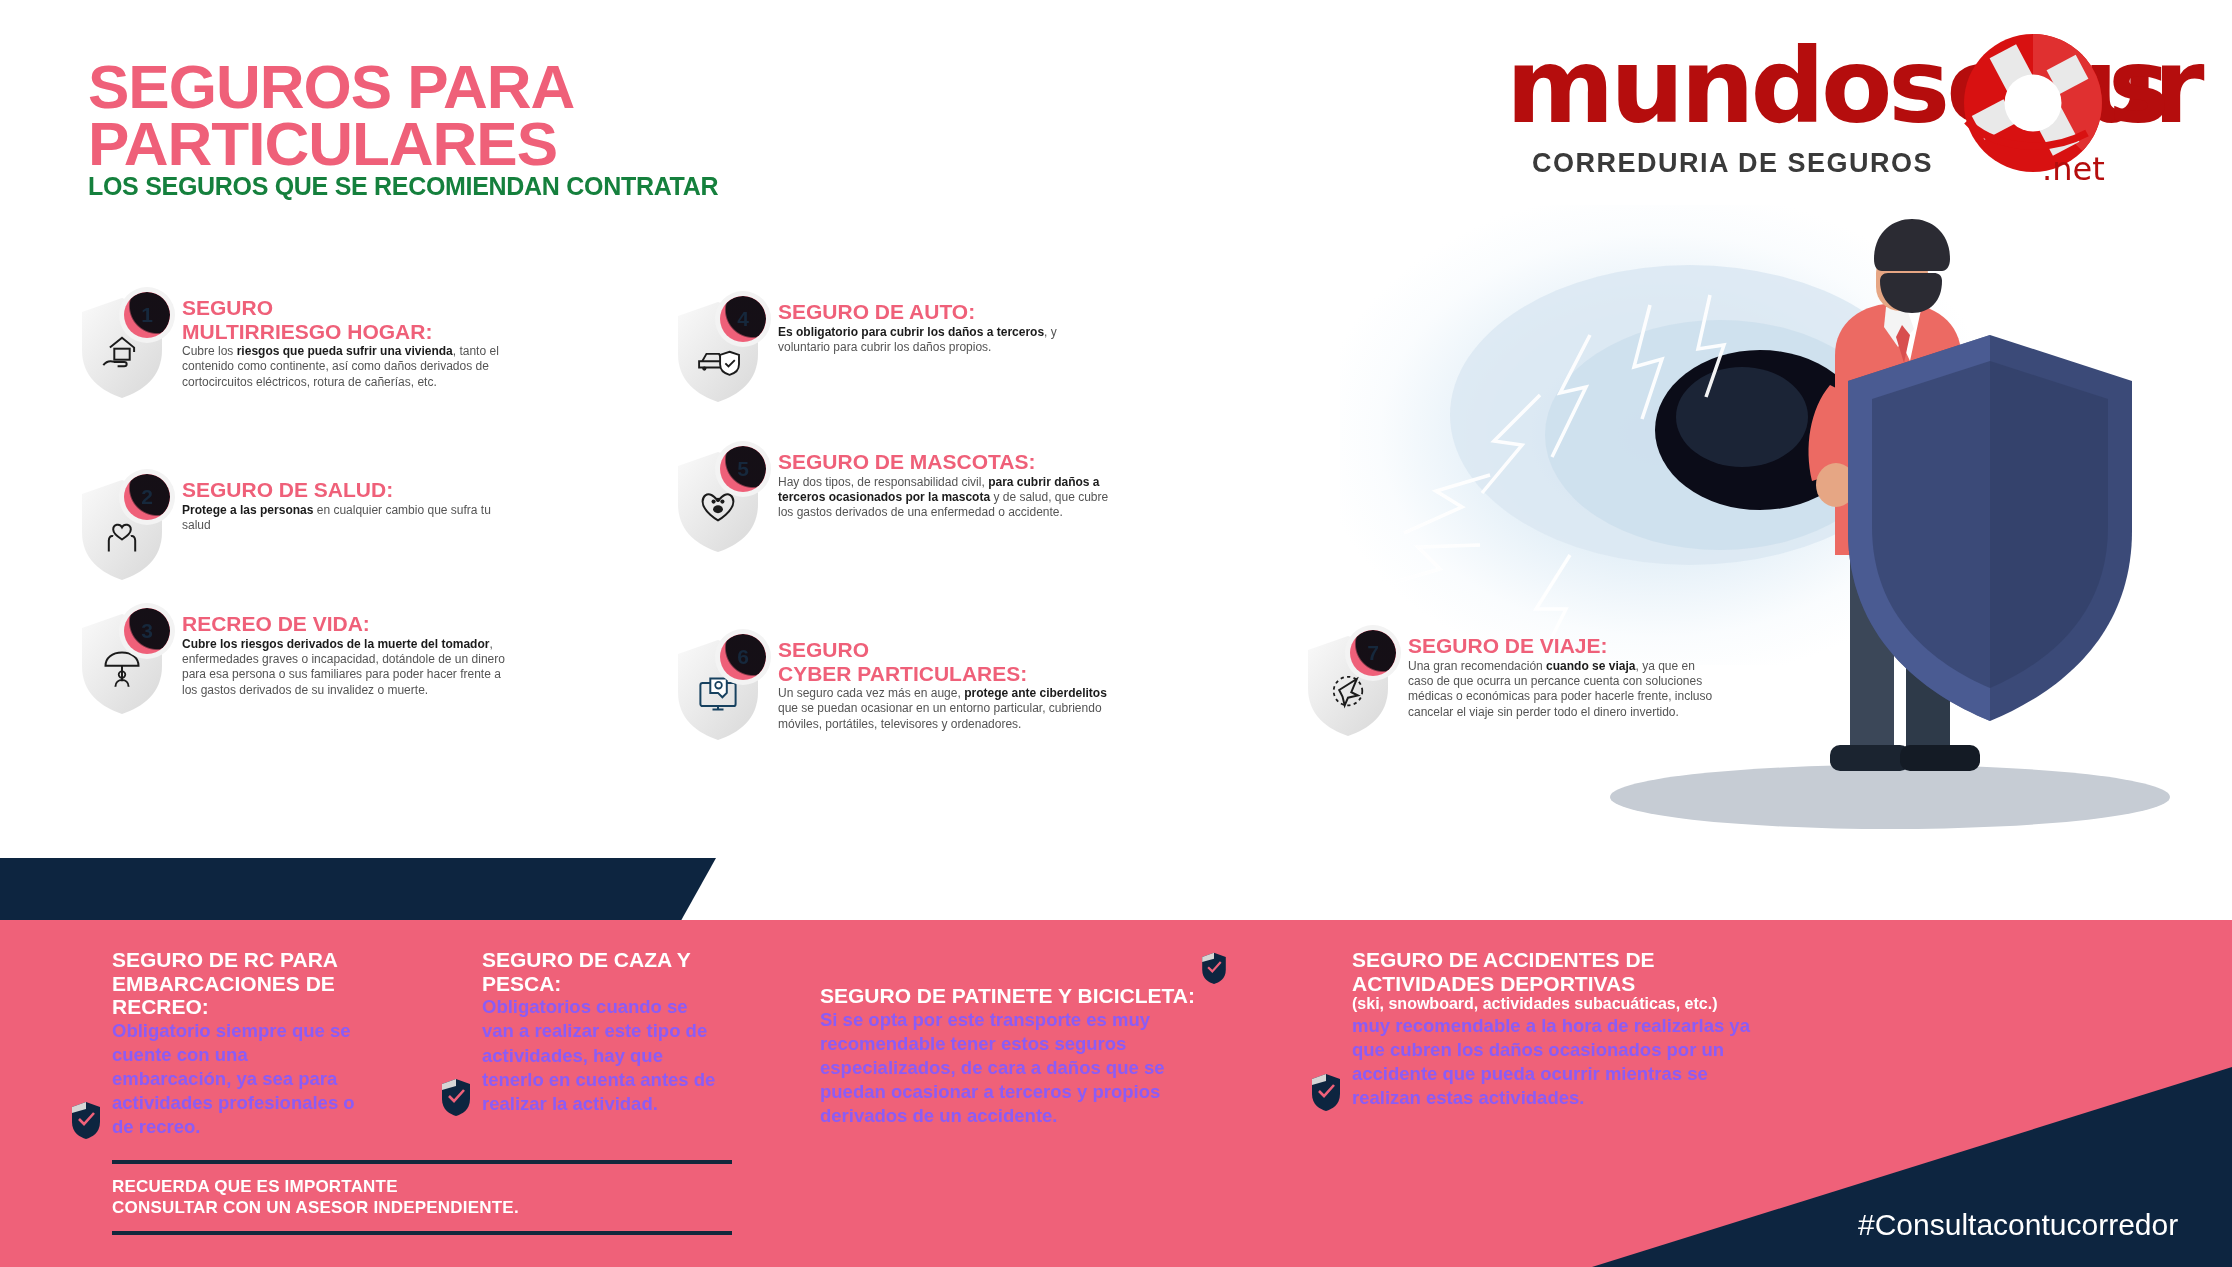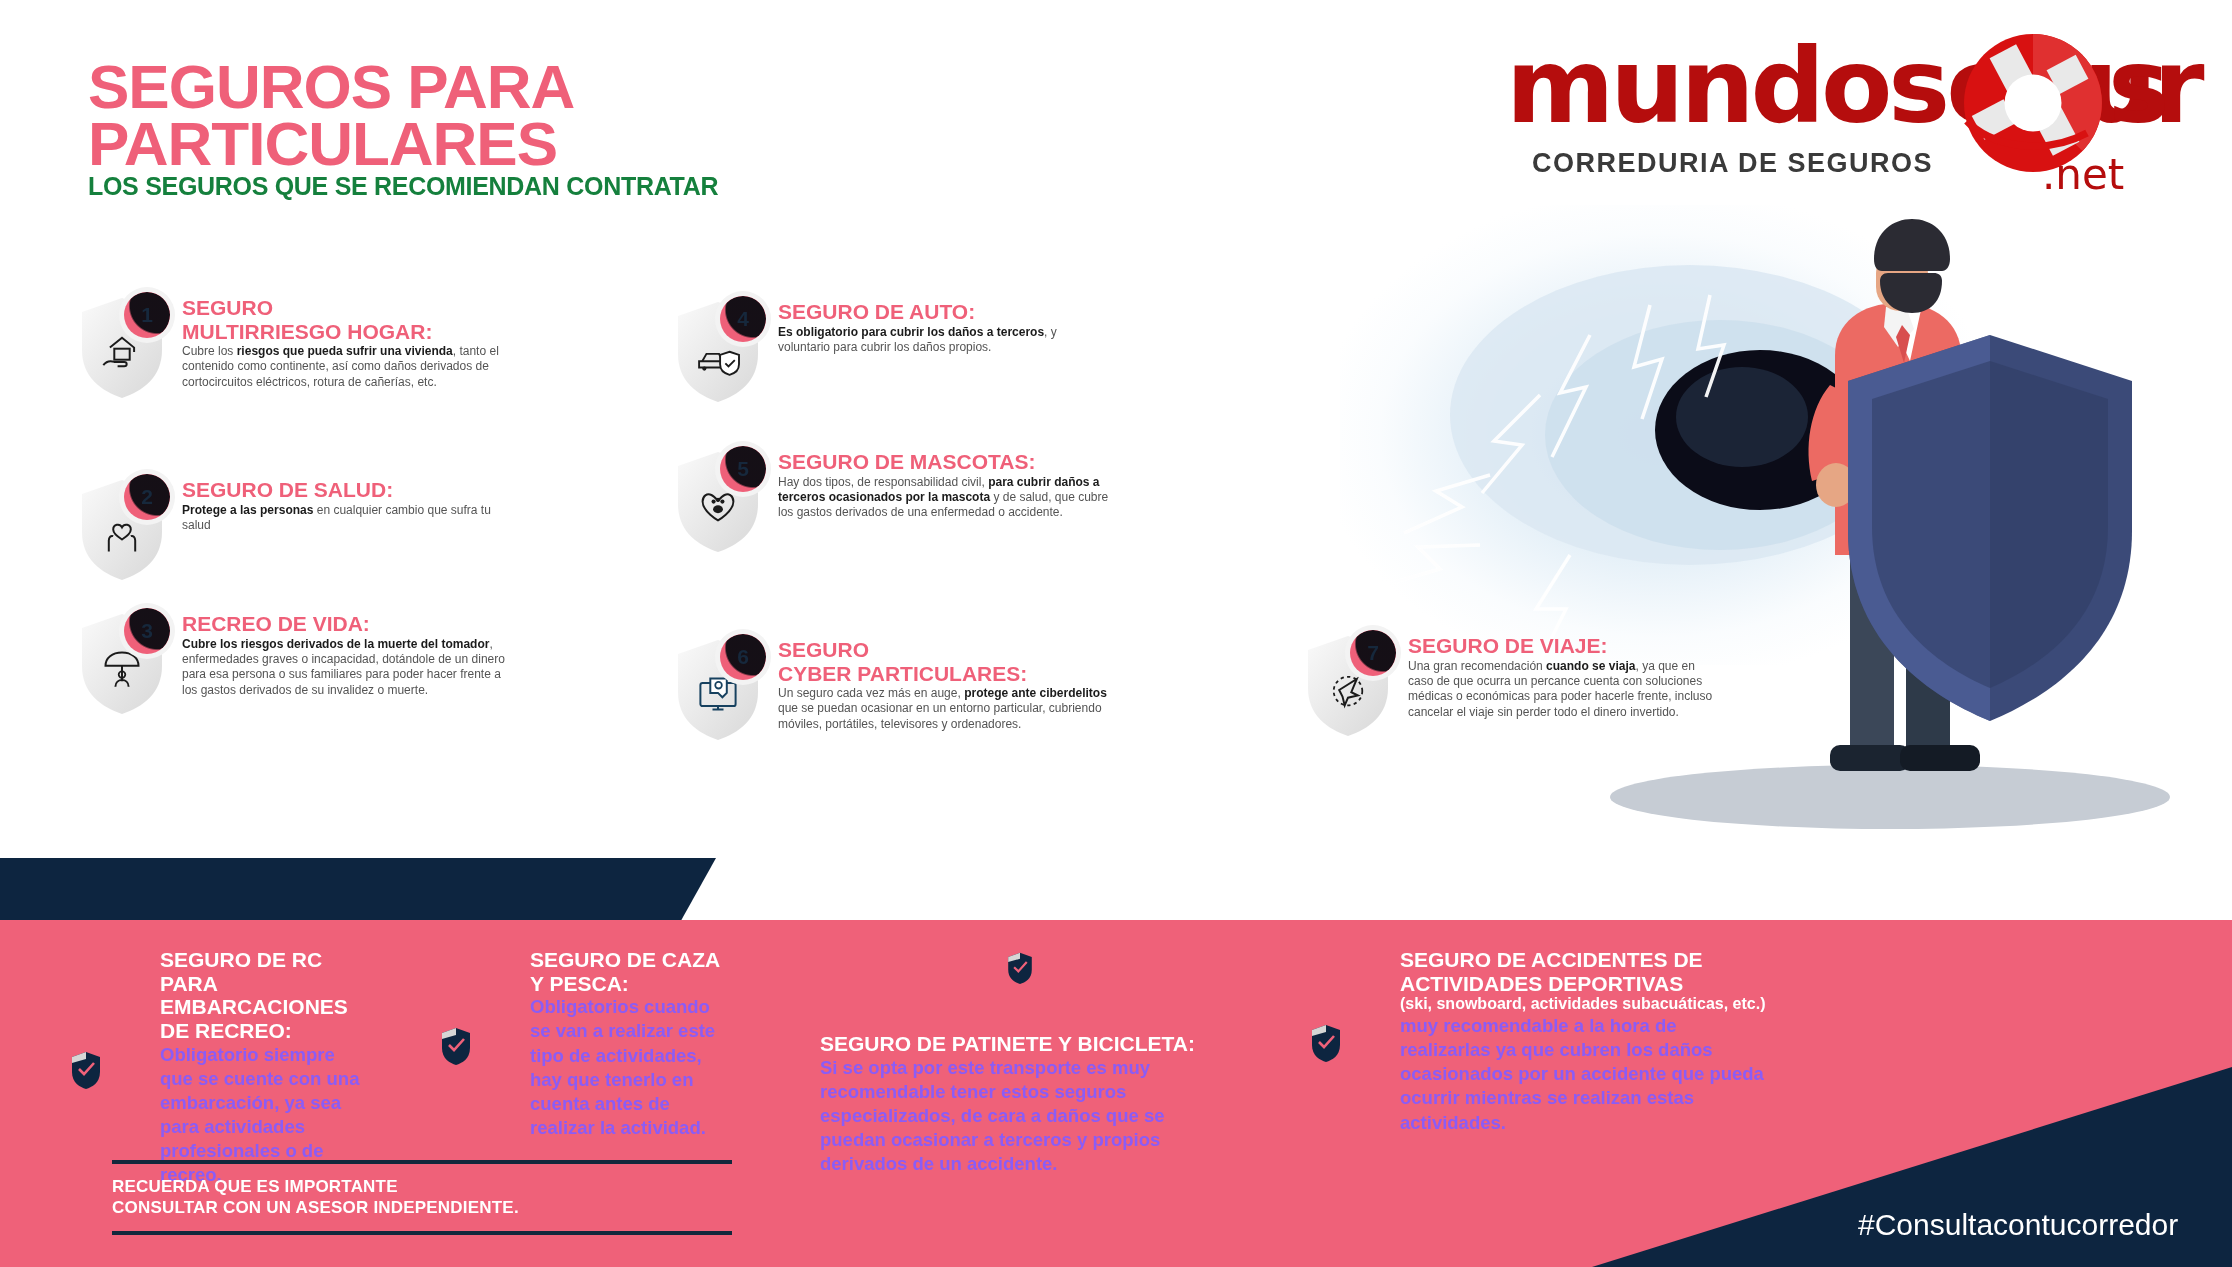--- a/index.html
+++ b/index.html
@@ -19,21 +19,21 @@
   .subtitle { margin-top:0; font-weight:bold; font-size:25px; color:#15803d;
               letter-spacing:-0.3px; }
 
   
   .logo { position:absolute; left:1482px; top:22px; width:740px; height:200px; }
   .logo-word { position:absolute; left:24px; top:12px; font-family:"DejaVu Sans", sans-serif;
                font-weight:bold; font-size:104px; color:#b50d0d; letter-spacing:-4px;
                line-height:1; }
   .logo-sub { position:absolute; left:50px; top:126px; font-weight:bold; font-size:27px;
               color:#3a3a3a; letter-spacing:1.5px; }
-  .logo-net { position:absolute; left:560px; top:128px; font-size:42px; color:#b50d0d;
+  .logo-net { position:absolute; left:560px; top:128px; font-size:32px; color:#b50d0d;
               font-family:"DejaVu Sans", sans-serif; }
   .buoy { position:absolute; left:476px; top:6px; width:150px; height:150px; }
 
   
   .item { position:absolute; display:flex; align-items:flex-start; }
   .shield-wrap { position:relative; width:92px; height:104px; flex:0 0 92px; }
   .badge { position:absolute; right:-2px; top:-4px; width:46px; height:46px;
            border-radius:50%; background:#ef6079; display:flex;
            align-items:center; justify-content:center;
            font-weight:bold; font-size:21px; color:#16283c;
@@ -61,21 +61,21 @@
   .banner-t { position:absolute; left:68px; top:18px; font-weight:bold; font-size:25px;
               color:#ffffff; letter-spacing:.3px; }
 
   
   .pink { position:absolute; left:0; top:920px; width:2232px; height:347px;
           background:#ef6179; }
   .tri { position:absolute; right:0; bottom:0; width:640px; height:200px;
          background:#0d2540;
          clip-path:polygon(100% 0, 100% 100%, 0 100%); }
 
-  .bitem { position:absolute; display:flex; align-items:center;gap:48px; }
+  .bitem { position:absolute; display:flex; align-items:flex-end; }
   .shieldchk { width:32px; height:38px; flex:0 0 32px; margin-top:4px; }
   .btxt { margin-left:10px; }
   .bhead { font-weight:bold; font-size:21px; line-height:1.13; color:#ffffff; }
   .bsub  { font-weight:bold; font-size:16px; line-height:1.18; color:#ffffff; }
   .bbody { font-weight:bold; font-size:18.5px; line-height:1.3; color:#8b5cf6; }
 
   .note { position:absolute; left:112px; top:1160px; width:620px; }
   .note .rule { height:4px; background:#13273c; }
   .note-t { padding:12px 0 12px 0; font-weight:bold; font-size:17px; line-height:1.25;
             color:#ffffff; letter-spacing:.2px; }

